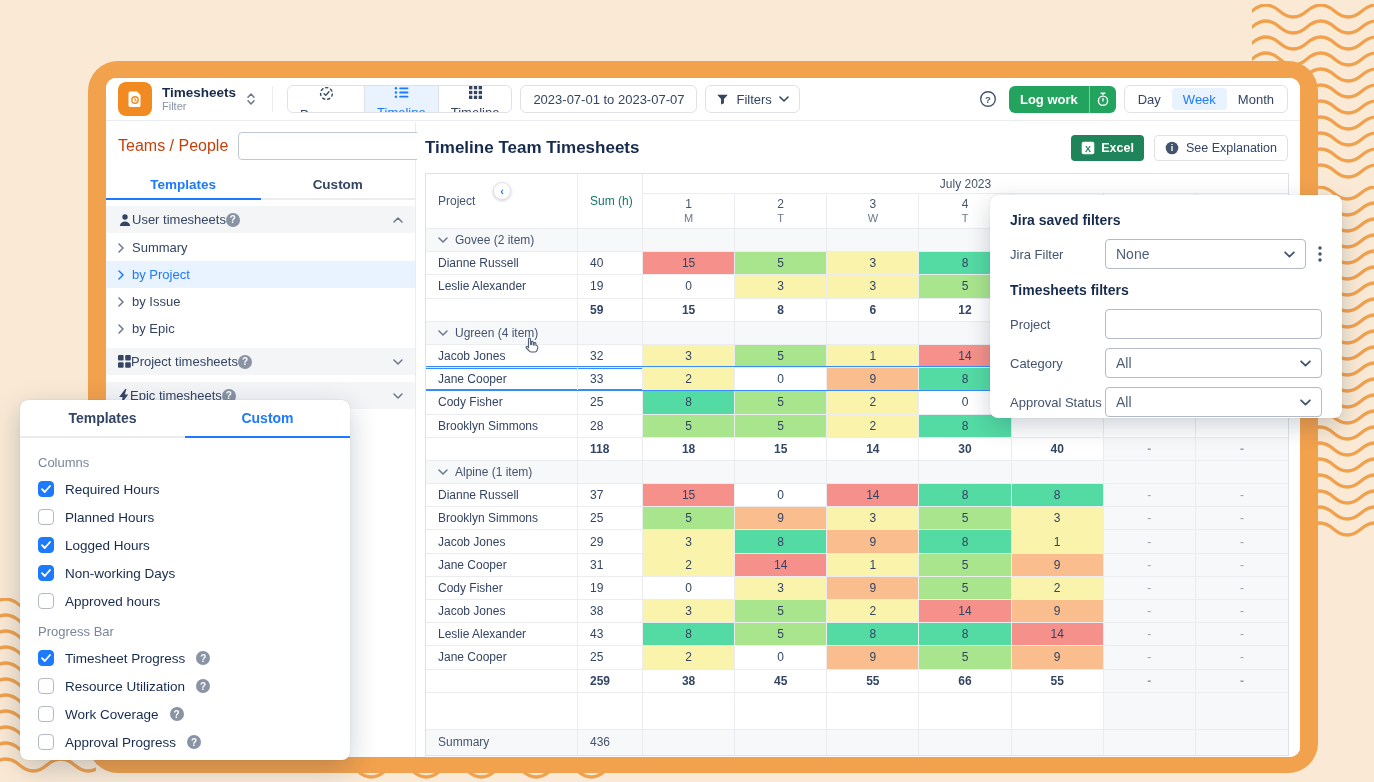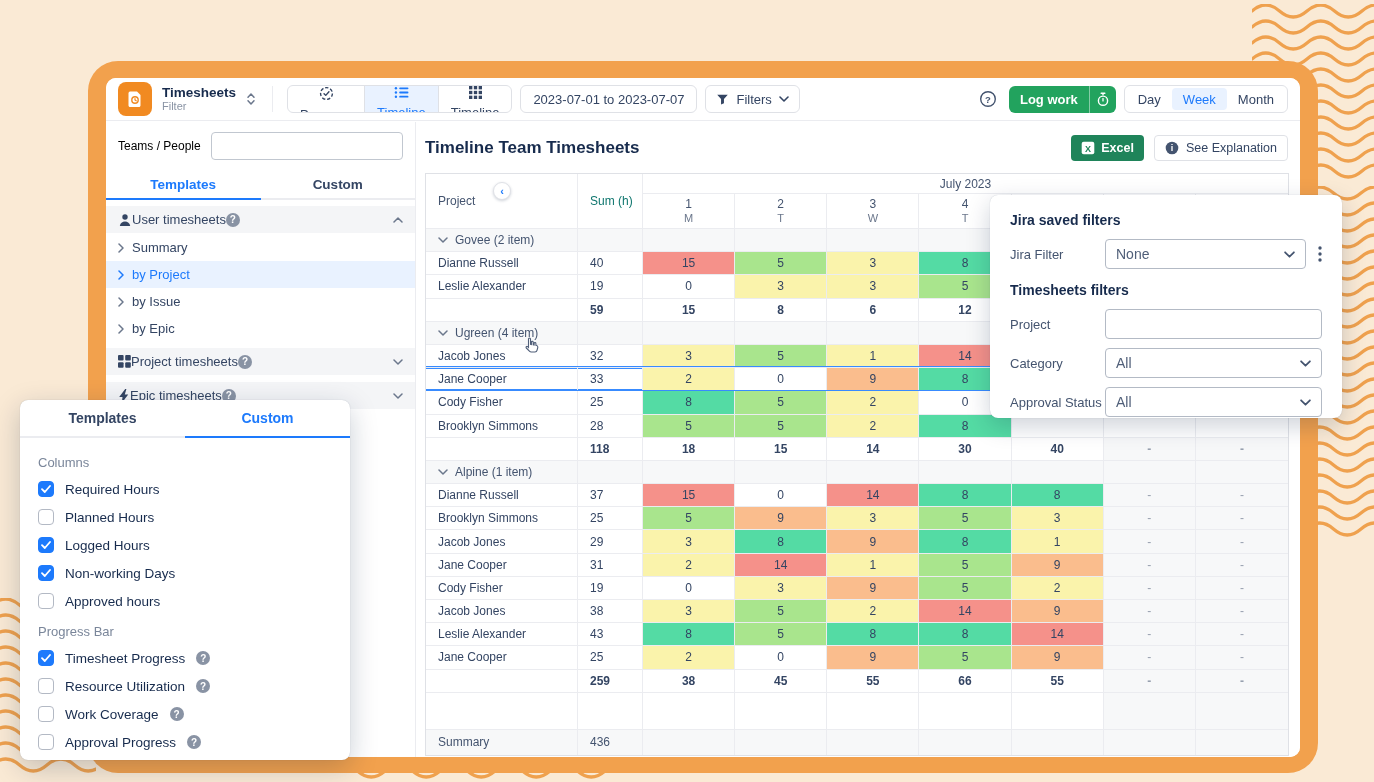--- a/index.html
+++ b/index.html
@@ -32,21 +32,21 @@
   .logwork{height:27px;background:#22A35E;border-radius:6px;display:flex;align-items:stretch;color:#fff;overflow:hidden;}
   .lw-main{display:flex;align-items:center;padding:0 11px;font-size:13px;font-weight:bold;}
   .lw-timer{display:flex;align-items:center;padding:0 6px;border-left:1px solid rgba(255,255,255,.45);}
   .zoom-group{display:flex;align-items:center;height:28px;border:1px solid #DFE1E6;border-radius:6px;background:#fff;padding:2px;}
   .zoom-seg{display:flex;align-items:center;padding:0 11px;height:22px;border-radius:4px;font-size:13px;color:#344563;font-weight:500;cursor:pointer;}
   .zoom-seg.active{background:#E9F2FF;color:#1D7AFC;}
 
   
   .sidebar{position:absolute;left:0;top:44px;width:310px;bottom:0;background:#fff;border-right:1px solid #EBECF0;}
   .teams-row{display:flex;align-items:center;padding:10px 12px 8px 12px;gap:10px;}
-  .teams-label{font-size:12px;color:#000000;white-space:nowrap;}
+  .teams-label{font-size:16px;color:#c2410c;white-space:nowrap;}
   .teams-input{flex:1;height:28px;border:1px solid #C1C7D0;border-radius:4px;background:#fff;}
   .sb-tabs{display:flex;border-bottom:2px solid #EBECF0;height:30px;margin-top:2px;}
   .sb-tab{flex:1;display:flex;align-items:center;justify-content:center;font-size:13.5px;font-weight:bold;color:#344563;cursor:pointer;position:relative;}
   .sb-tab.active{color:#1D7AFC;}
   .sb-tab.active:after{content:"";position:absolute;left:0;right:0;bottom:-2px;height:2px;background:#1D7AFC;}
   .sb-sections{margin-top:6px;}
   .sb-sec{height:27px;background:#F4F5F7;display:flex;align-items:center;padding:0 12px;margin-bottom:1px;cursor:pointer;}
   .sb-sec .sb-lab{font-size:13px;color:#344563;font-weight:500;}
   .sb-sec .sb-chev{margin-left:auto;color:#6B778C;}
   .sb-ic{color:#344563;display:flex;}

